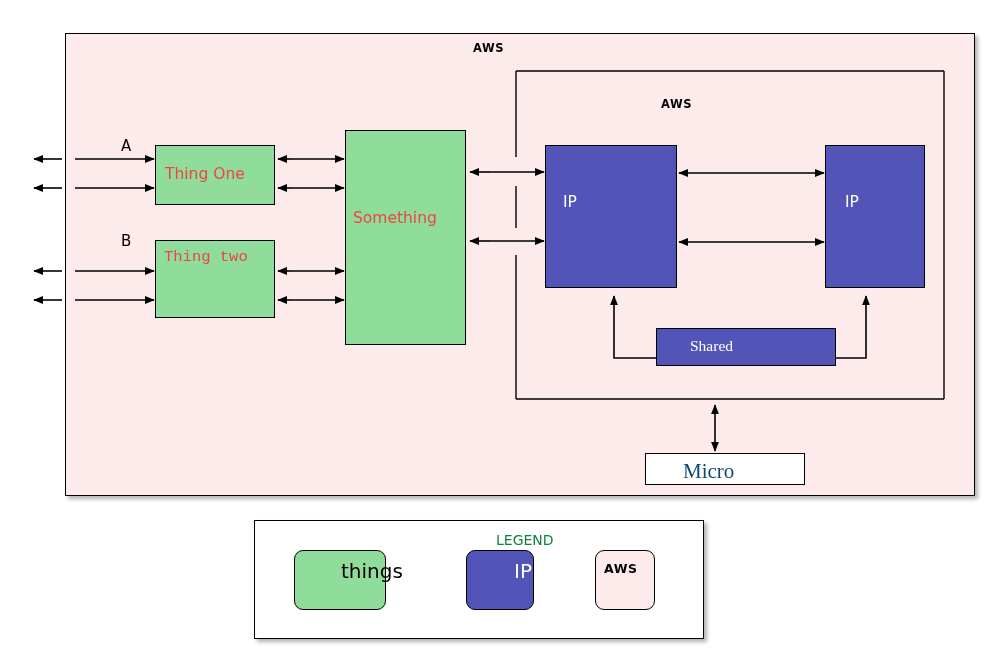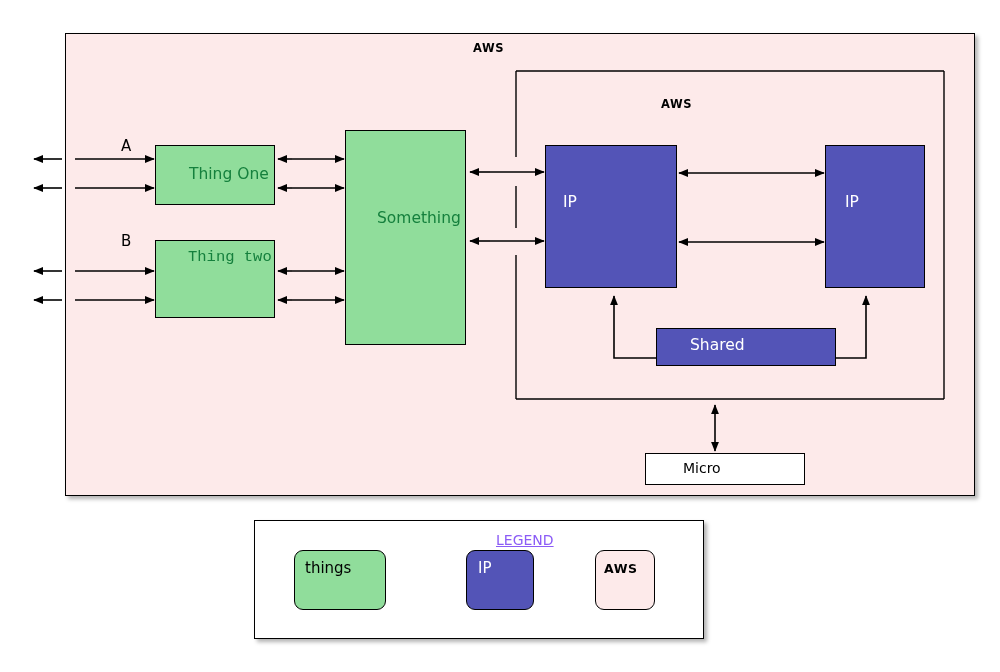--- a/index.html
+++ b/index.html
@@ -58,47 +58,47 @@
     border-radius: 9px;
   }
   .lbl-aws {
     font-size: 11.5px;
     font-weight: bold;
     letter-spacing: 0.6px;
     color: #000000;
   }
   .lbl-thing {
     font-size: 15.5px;
-    color: #15803d;
-    margin-left: 24px;
+    color: #ef4444;
   }
   .lbl-ip {
     font-size: 15.5px;
     color: #ffffff;
   }
   .lbl-shared {
     font-size: 15.5px;
     color: #ffffff;
   }
   .lbl-micro {
-    font-size: 14px;
-    color: #000000;
+    font-size: 21px;
+    color: #0c4a6e;
+    font-family: Liberation Serif, serif;
   }
   .lbl-ab {
     font-size: 15px;
     color: #000000;
   }
   .lbl-legend-title {
     font-size: 14px;
-    color: #8b5cf6;
-    text-decoration: underline;
+    color: #15803d;
   }
   .lbl-legend-item {
-    font-size: 15px;
-    color: #000000;
+    font-size: 20px;
+    color: #000000;
+    margin-left: 36px;
   }
   .lbl-legend-item.white-text {
     color: #ffffff;
   }
   .lbl-legend-aws {
     font-size: 12.5px;
     font-weight: bold;
     letter-spacing: 0.6px;
     color: #000000;
   }
@@ -134,21 +134,21 @@
   <div class="node green" style="left:345px; top:130px; width:121px; height:215px;"></div>
   <div class="node-label lbl-thing" style="left:353px; top:211px;">Something</div>
 
   <div class="node blue" style="left:545px; top:145px; width:132px; height:143px;"></div>
   <div class="node-label lbl-ip" style="left:563px; top:195px;">IP</div>
 
   <div class="node blue" style="left:825px; top:145px; width:100px; height:143px;"></div>
   <div class="node-label lbl-ip" style="left:845px; top:195px;">IP</div>
 
   <div class="node blue" style="left:656px; top:328px; width:180px; height:38px;"></div>
-  <div class="node-label lbl-shared" style="left:690px; top:338px;">Shared</div>
+  <div class="node-label lbl-shared" style="left:690px; top:338px;font-family:Liberation Serif, serif;">Shared</div>
 
   <div class="node white-box" style="left:645px; top:453px; width:160px; height:32px;"></div>
   <div class="node-label lbl-micro" style="left:683px; top:461px;">Micro</div>
 
   <div class="node-label lbl-ab" style="left:121px; top:139px;">A</div>
   <div class="node-label lbl-ab" style="left:121px; top:234px;">B</div>
 
   <svg class="layer">
     <defs>
       <marker id="ah-r" markerWidth="10" markerHeight="10" refX="9.2" refY="4" orient="auto" markerUnits="userSpaceOnUse">

